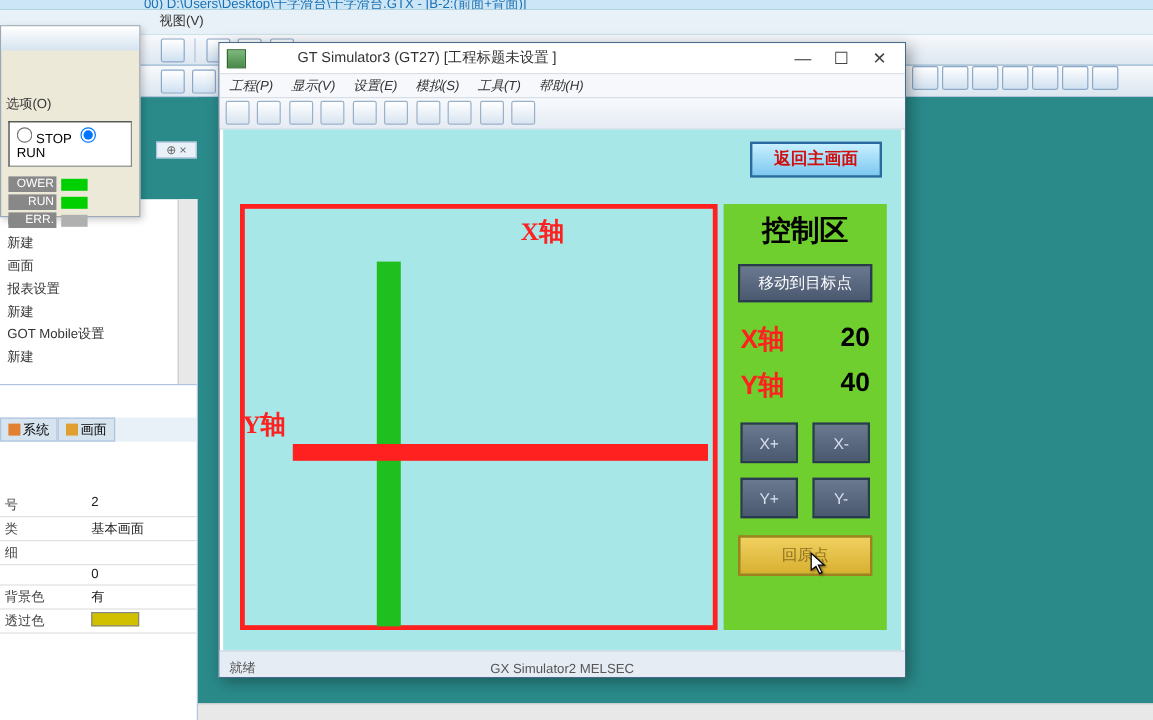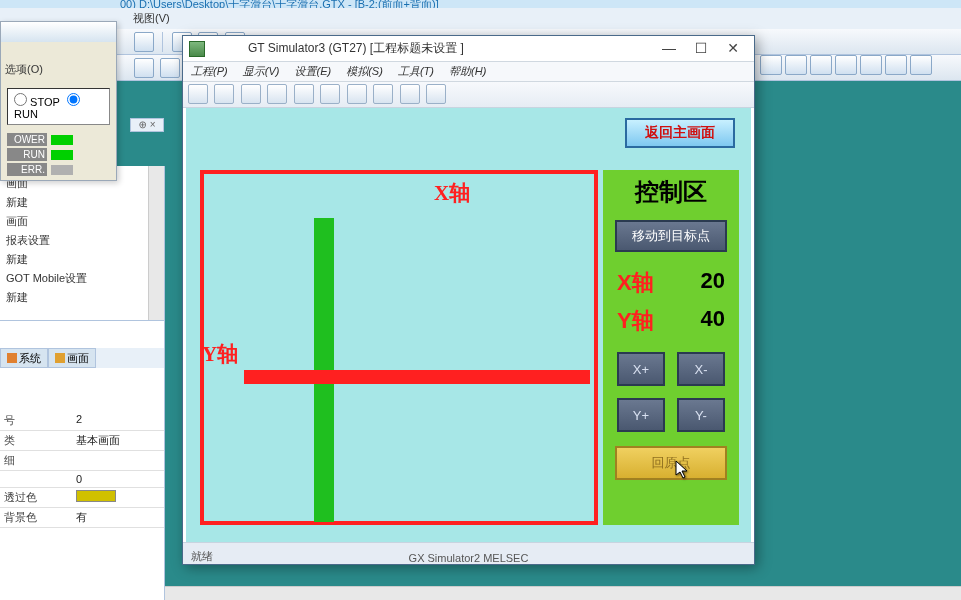--- a/index.html
+++ b/index.html
@@ -10,21 +10,21 @@
   .bg-menubar { position: absolute; top: 8px; left: 0; right: 0; height: 21px; background: #e8f0f8; font-size: 11px; color: #333; padding-left: 133px; line-height: 21px; }
   .bg-toolbar1 { position: absolute; top: 29px; left: 0; right: 0; height: 26px; background: linear-gradient(#f7f9fc,#dce6f0); border-bottom: 1px solid #b0c4de; }
   .bg-toolbar1 .tbicon { display:inline-block; width:20px; height:20px; margin:3px 1px; background:linear-gradient(#fff,#d0e0f0); border:1px solid #8aa8c8; border-radius:2px; vertical-align:top;}
   .bg-toolbar1 .sep { display:inline-block; width:1px; height:20px; background:#b0c4de; margin:3px 3px; vertical-align:top;}
   .bg-toolbar2 { position: absolute; top: 55px; left: 0; right: 0; height: 26px; background: linear-gradient(#f7f9fc,#dce6f0); border-bottom: 1px solid #b0c4de; }
   .bg-workarea { position: absolute; top: 81px; left: 165px; right: 0; bottom: 30px; background: #2a8a8a; }
 
   
   .plc-window { position: absolute; top: 21px; left: 0; width: 117px; height: 160px; background: #ece9d8; border: 1px solid #9aa8b8; box-shadow: 2px 2px 6px rgba(0,0,0,.2); z-index: 8; }
   .plc-title { height: 20px; background: linear-gradient(#fff,#d6e4f0); }
-  .plc-menu { height: 18px; font-size: 11px; padding: 20px 4px; color: #333; }
+  .plc-menu { height: 18px; font-size: 11px; padding: 2px 4px; color: #333; margin-top: 35px; }
   .plc-body { padding: 6px; }
   .plc-radiobox { background: #fff; border: 1px inset #888; padding: 4px 6px; font-size: 11px; margin-bottom: 8px; }
   .plc-radiobox label { margin-right: 4px; }
   .plc-leds { font-size: 10px; color: #fff; }
   .plc-leds .row { display: flex; align-items: center; margin: 2px 0; }
   .plc-leds .lbl { width: 40px; text-align: right; margin-right: 4px; background:#888; padding:1px 2px;}
   .plc-leds .led { width: 22px; height: 10px; }
   .led-green { background: #00d000; }
   .led-grey { background: #b0b0b0; }
 
@@ -179,26 +179,26 @@
       </div>
     <div class="row">
         <div class="k">细</div>
         <div class="v"></div>
       </div>
     <div class="row">
         <div class="k"></div>
         <div class="v">0</div>
       </div>
     <div class="row">
+        <div class="k">背景色</div>
+        <div class="v">有</div>
+      </div>
+    <div class="row">
         <div class="k">透过色</div>
         <div class="v"><span class="swatch-yellow"></span></div>
-      </div>
-    <div class="row">
-        <div class="k">背景色</div>
-        <div class="v">有</div>
       </div>
   </div>
 </div>
 
 <div class="sim">
   <div class="sim-titlebar">
     <span class="ico"></span>
     <span class="ttl">GT Simulator3 (GT27)  [工程标题未设置 ]</span>
     <span class="winbtn">—</span>
     <span class="winbtn">☐</span>

